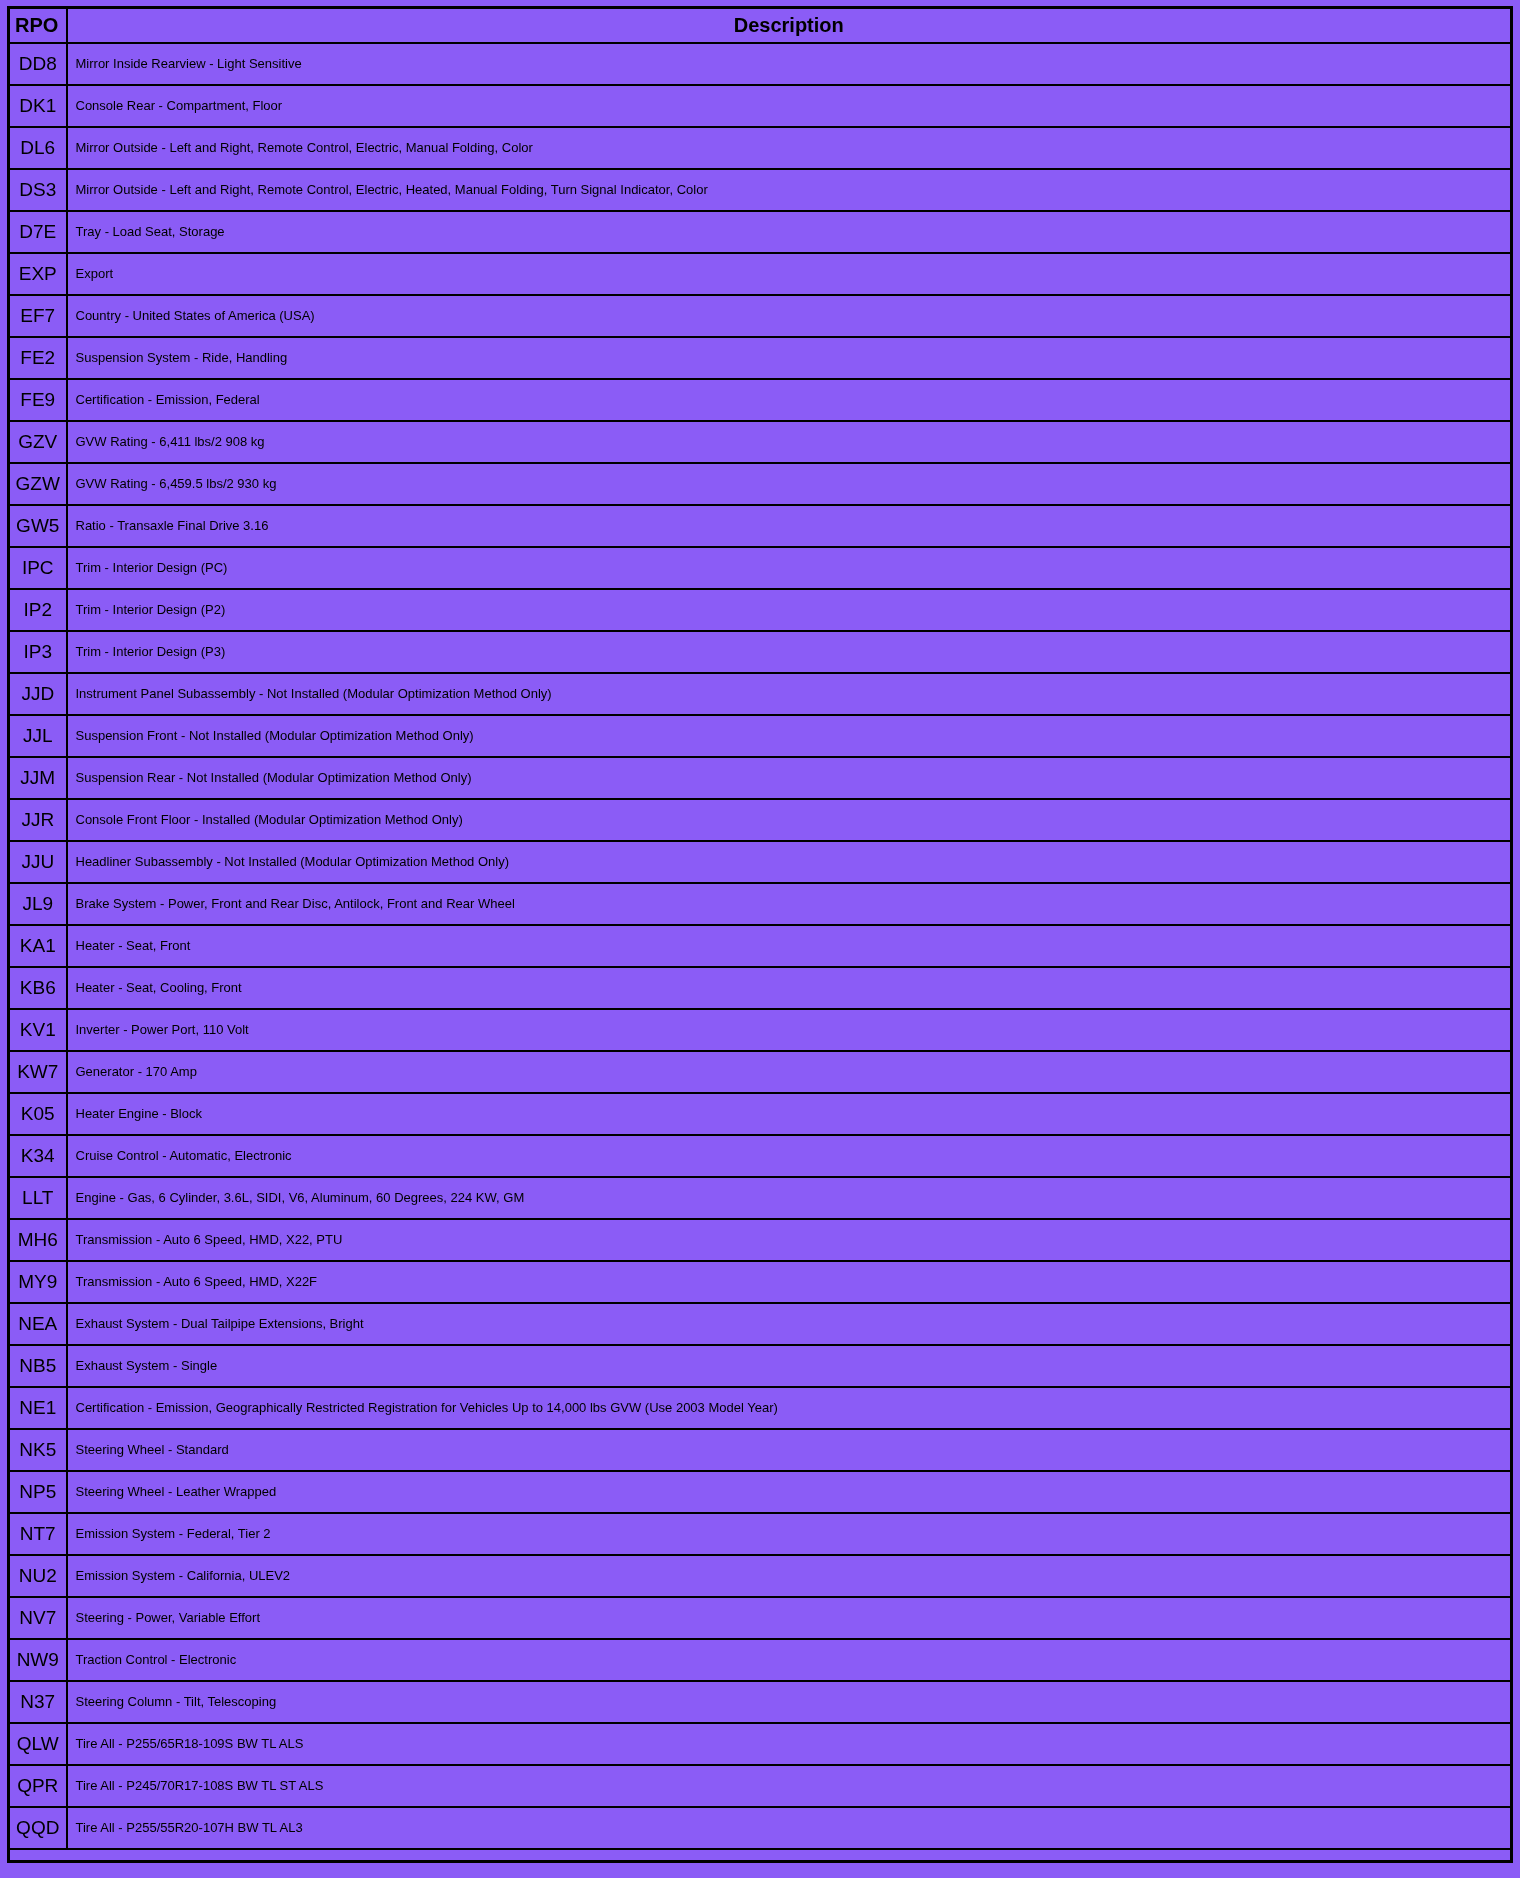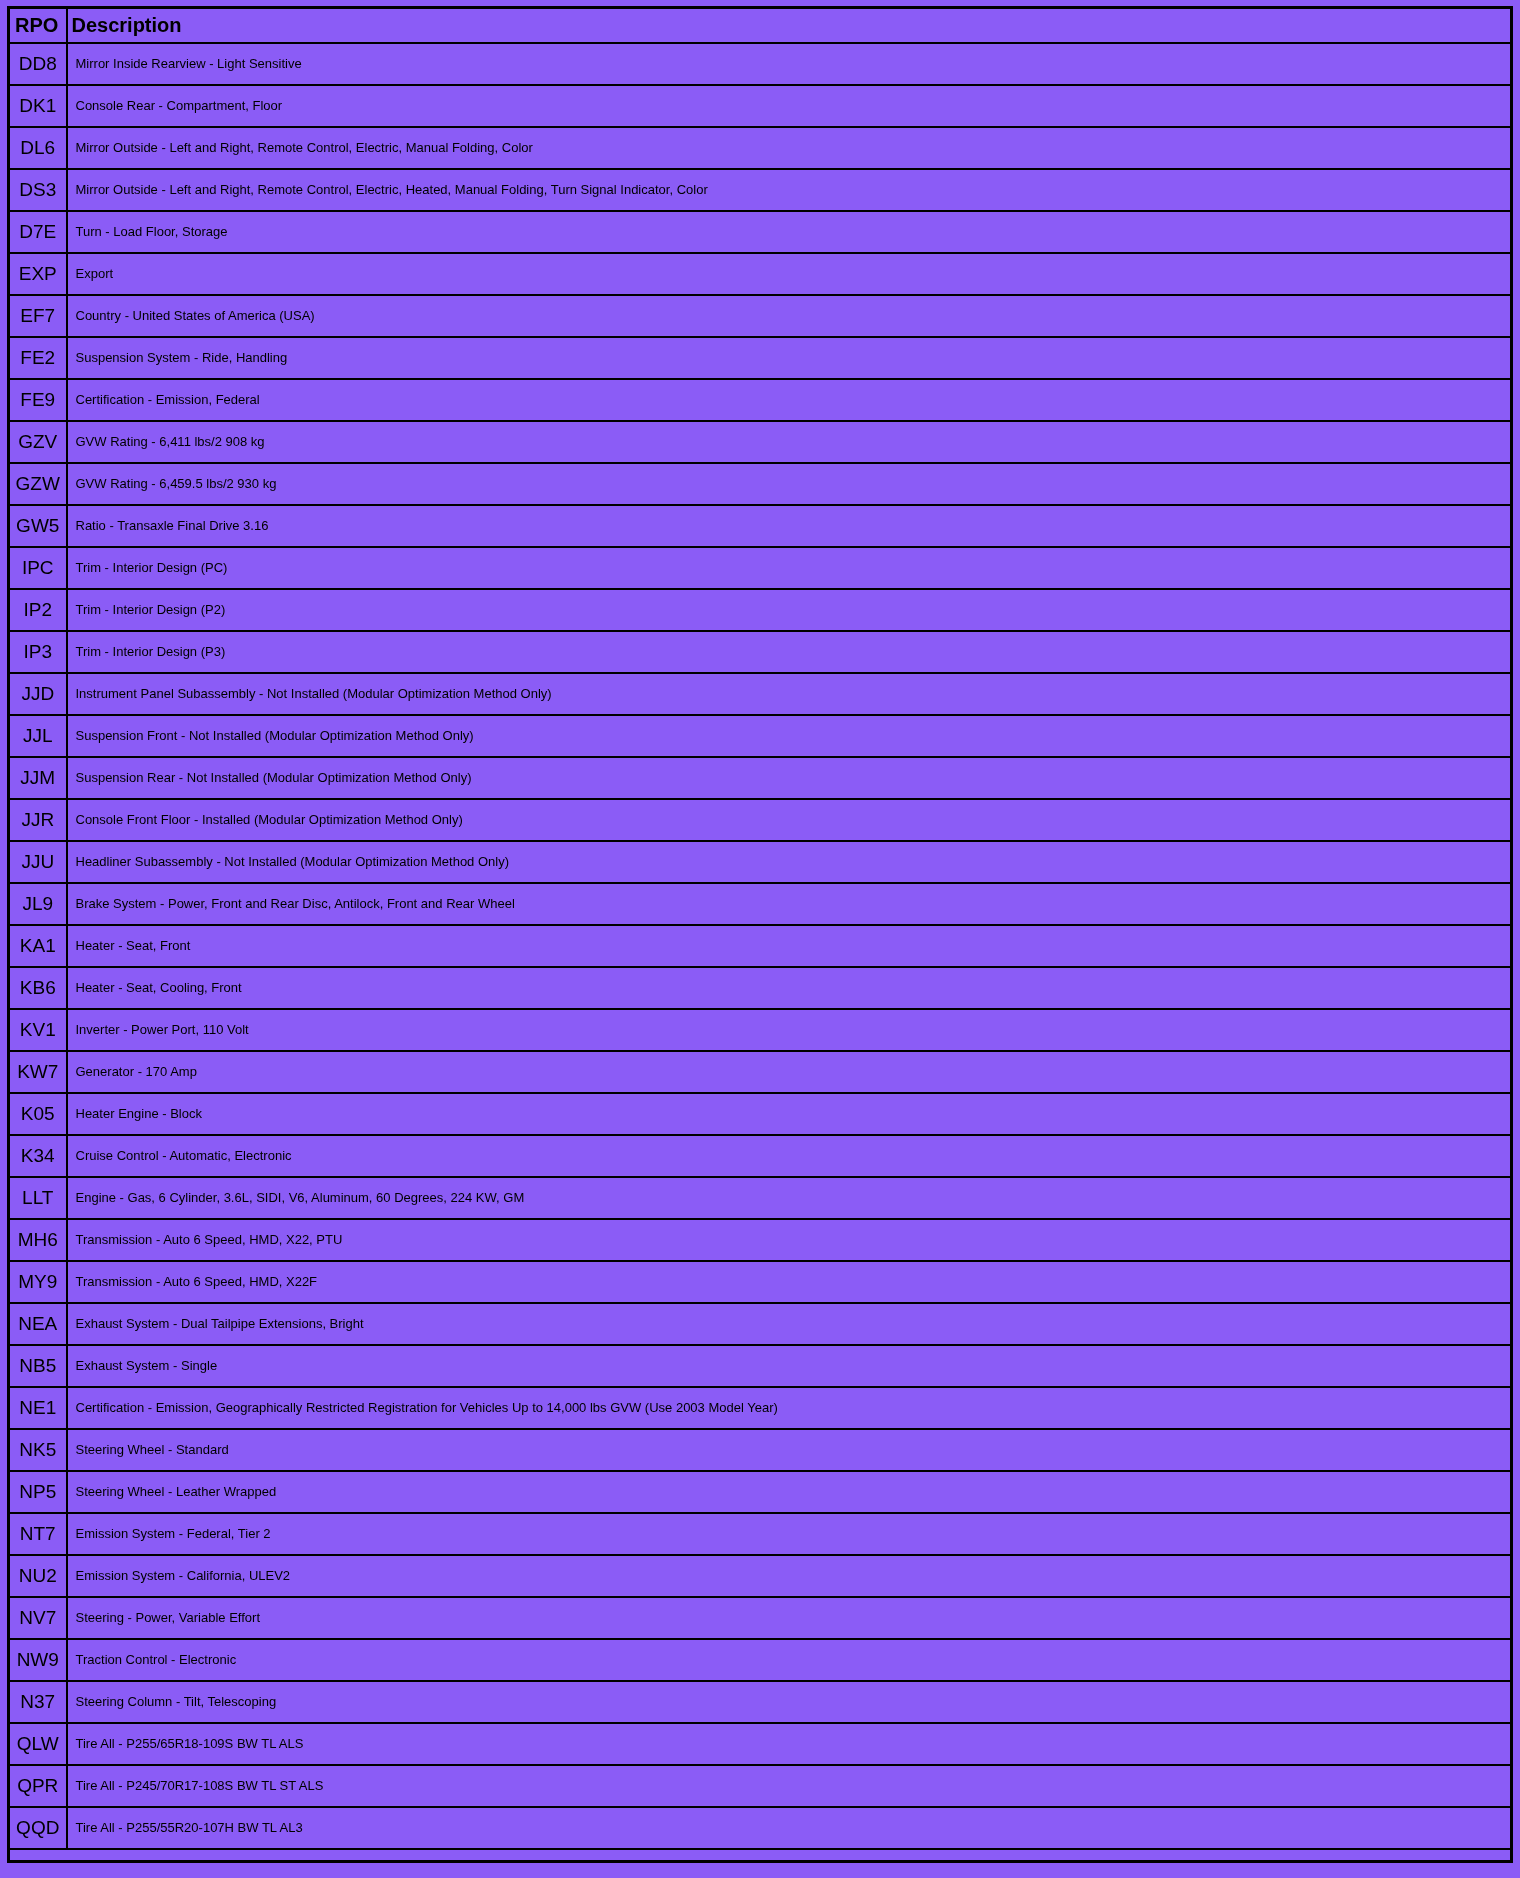--- a/index.html
+++ b/index.html
@@ -31,21 +31,21 @@
     font-weight: bold;
     padding: 5px 4px;
     line-height: 1.15;
   }
   th.col-rpo {
     width: 58px;
     text-align: left;
     padding-left: 5px;
   }
   th.col-desc {
-    text-align: left;
+    text-align: center;
   }
   td.cell-code {
     text-align: center;
     font-size: 19px;
     padding: 9px 2px;
     white-space: nowrap;
     overflow: hidden;
   }
   td.cell-desc {
     text-align: left;
@@ -88,21 +88,21 @@
     <td class="cell-desc">Mirror Outside - Left and Right, Remote Control, Electric, Manual Folding, Color</td>
   </tr>
 
   <tr>
     <td class="cell-code">DS3</td>
     <td class="cell-desc">Mirror Outside - Left and Right, Remote Control, Electric, Heated, Manual Folding, Turn Signal Indicator, Color</td>
   </tr>
 
   <tr>
     <td class="cell-code">D7E</td>
-    <td class="cell-desc">Turn - Load Floor, Storage</td>
+    <td class="cell-desc">Tray - Load Seat, Storage</td>
   </tr>
 
   <tr>
     <td class="cell-code">EXP</td>
     <td class="cell-desc">Export</td>
   </tr>
 
   <tr>
     <td class="cell-code">EF7</td>
     <td class="cell-desc">Country - United States of America (USA)</td>

